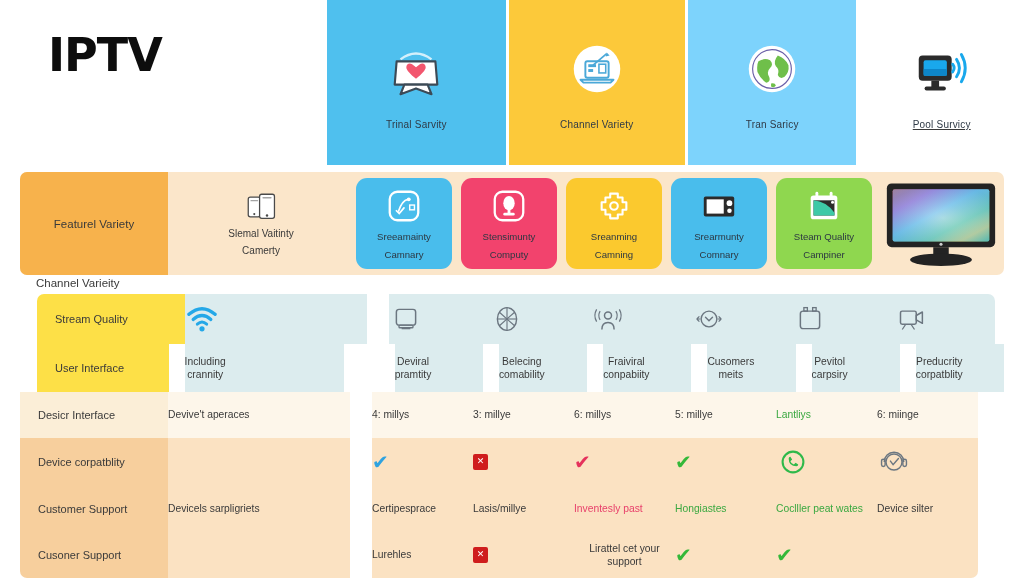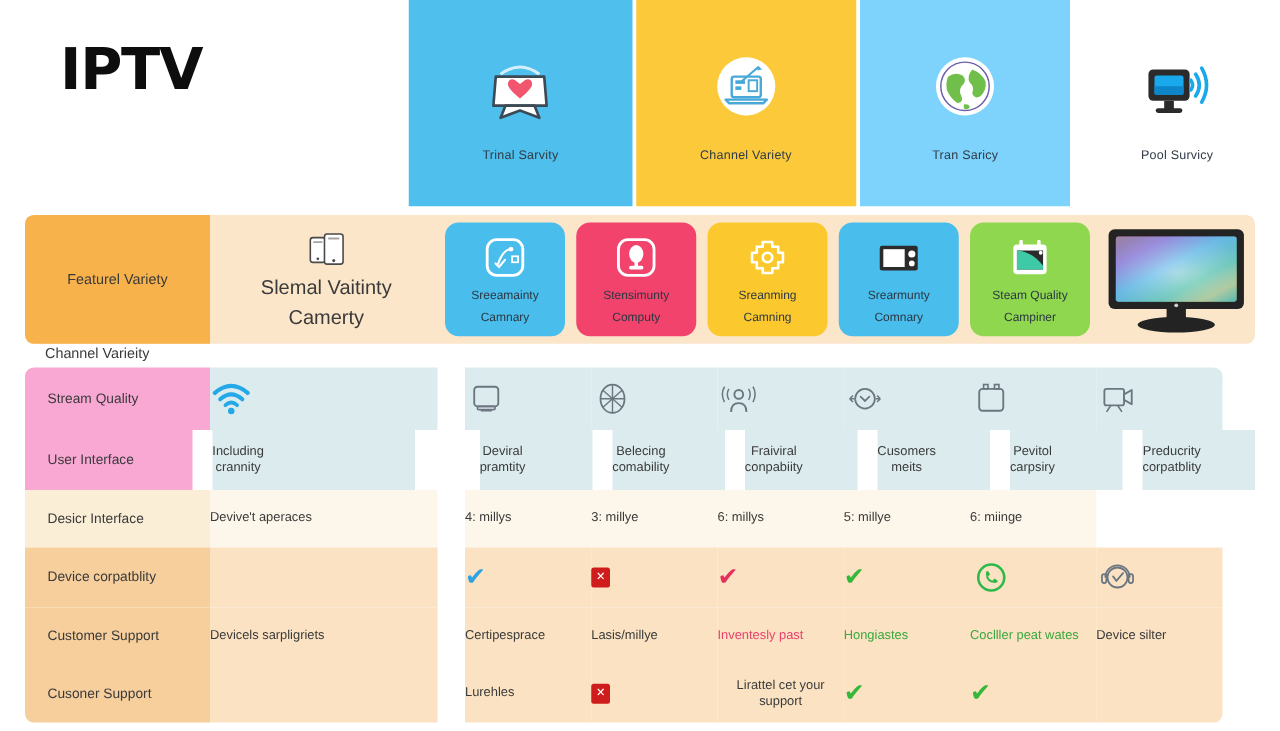--- a/index.html
+++ b/index.html
@@ -19,32 +19,32 @@
     font-size:46px;font-weight:bold;letter-spacing:-1px;
     color:#0d0d0d;font-family:"DejaVu Sans",sans-serif;
   }
   .hpanel{position:relative;height:165px;display:flex;flex-direction:column;
           align-items:center;justify-content:center;gap:12px;}
   .hpanel .hp-icon{width:72px;height:72px;display:flex;align-items:center;justify-content:center;}
   .hpanel .hp-label{font-size:10px;color:#2f3a46;letter-spacing:.2px;}
   .hp-blue{width:180px;background:#4fc0ee;}
   .hp-yellow{width:178px;background:#fcc93a;}
   .hp-green{width:170px;background:#7dd3fc;}
-  .hp-white{width:166px;background:#ffffff;}
+  .hp-white{width:166px;background:#ffffff;text-decoration:underline;}
   .gap2{width:3px;background:#fff;height:165px;}
 
   
   .card-row{position:absolute;left:20px;top:172px;width:984px;height:103px;}
   .cr-bg{position:absolute;left:0;top:0;width:984px;height:103px;background:#fbe6ca;border-radius:7px;}
   .cr-orange{position:absolute;left:0;top:0;width:148px;height:103px;background:#f7b24c;border-radius:7px 0 0 7px;
              display:flex;align-items:center;justify-content:center;}
   .cr-orange span{font-size:11.5px;color:#3a3a3a;}
   .cr-phones{position:absolute;left:152px;top:0;width:178px;height:103px;
              display:flex;flex-direction:column;align-items:center;justify-content:center;gap:4px;}
-  .cr-phones .cl{font-size:16px;color:#3a3a3a;text-align:center;line-height:1.25;}
+  .cr-phones .cl{font-size:10px;color:#3a3a3a;text-align:center;line-height:1.25;}
   .cards{position:absolute;left:336px;top:6px;display:flex;gap:9px;}
   .ccard{width:96px;height:91px;border-radius:11px;display:flex;flex-direction:column;
          align-items:center;justify-content:center;gap:5px;color:#ffffff;}
   .ccard .ct{font-size:9.6px;text-align:left;line-height:1.3;color:#2c3742;}
   .ccard .cico{width:40px;height:40px;display:flex;align-items:center;justify-content:center;}
   .c-blue{background:#49bdec;}
   .c-pink{background:#f2436d;}
   .c-yellow{background:#fbc92e;}
   .c-blue2{background:#49bdec;}
   .c-green{background:#8fd74f;}
@@ -65,21 +65,21 @@
   .r-s2{top:238px;height:46px;}
 
   .cell{display:flex;align-items:center;justify-content:flex-start;text-align:center;
         font-size:10.3px;line-height:1.3;color:#3a3a3a;box-sizing:border-box;}
   .c-label{width:148px;justify-content:flex-start;padding-left:18px;font-size:11px;}
   .c-desc{width:182px;}
   .c-spacer{width:22px;}
   .c-data{width:101px;}
 
   .band-teal{background:#dcecee;}
-  .band-teal-lbl{background:#f9a8d4;}
+  .band-teal-lbl{background:#fde047;margin-left:17px;}
   .band-cream{background:#fdf6ea;}
   .band-cream-lbl{background:#fbeed7;}
   .band-peach{background:#fbe2c2;}
   .band-peach-lbl{background:#f7cf9d;}
   .rtop-r{border-radius:0 7px 0 0;}
   .rbot-r{border-radius:0 0 7px 0;}
   .lbl-top{border-radius:7px 0 0 0;}
   .lbl-bot{border-radius:0 0 0 7px;}
 
   .ico{width:34px;height:34px;display:flex;align-items:center;justify-content:center;}
@@ -393,20 +393,21 @@
     </div>
 
     <div class="trow r-n">
       <div class="cell c-label band-cream-lbl">Desicr Interface</div>
       <div class="cell c-desc band-cream">Devive't aperaces</div>
       <div class="cell c-spacer"></div>
       <div class="cell c-data band-cream">4: millys</div>
       <div class="cell c-data band-cream">3: millye</div>
       <div class="cell c-data band-cream">6: millys</div>
       <div class="cell c-data band-cream">5: millye</div>
+      <div class="cell c-data band-cream txt-green">Lantliys</div>
       <div class="cell c-data band-cream">6: miinge</div>
     </div>
 
     <div class="trow r-c">
       <div class="cell c-label band-peach-lbl">Device corpatblity</div>
       <div class="cell c-desc band-peach"></div>
       <div class="cell c-spacer"></div>
       <div class="cell c-data band-peach">
         <span class="tick t-blue">✔</span>
       </div>

